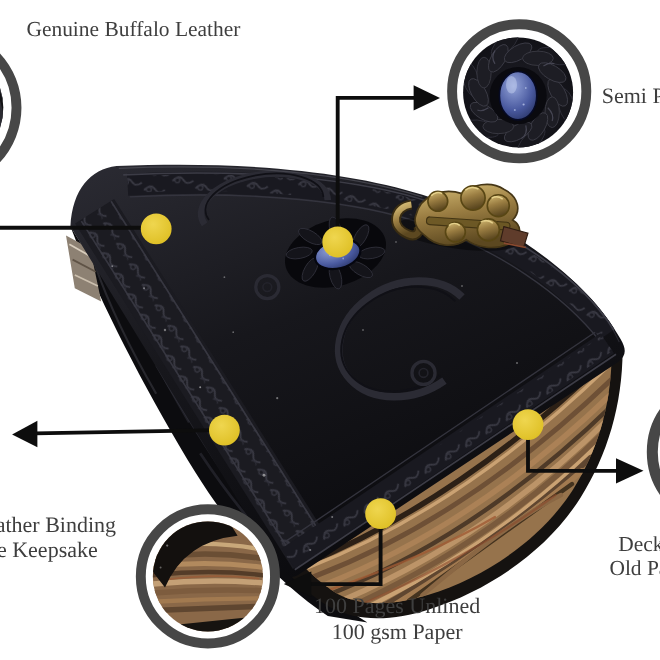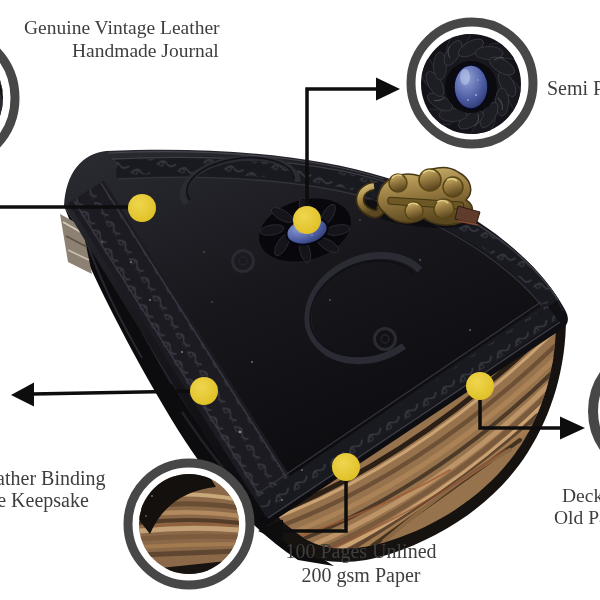--- a/index.html
+++ b/index.html
@@ -312,29 +312,28 @@
 
   <g>
     <circle cx="142" cy="208" r="14" fill="url(#dotG)"></circle>
     <circle cx="307" cy="220" r="14" fill="url(#dotG)"></circle>
     <circle cx="204" cy="391" r="14" fill="url(#dotG)"></circle>
     <circle cx="346" cy="467" r="14" fill="url(#dotG)"></circle>
     <circle cx="480" cy="386" r="14" fill="url(#dotG)"></circle>
   </g>
 </svg>
 
-  <div class="lbl lbl-sm" id="lbl-buffalo-1">Genuine Vintage Leather</div>
-  <div class="lbl lbl-sm" id="lbl-buffalo-2">Handmade Journal</div>
+  <div class="lbl lbl-sm" id="lbl-buffalo-1">Genuine Buffalo Leather</div>
 
   <div class="lbl" id="lbl-semi">Semi Precious Stone</div>
 
   <div class="lbl" id="lbl-binding-1">Leather Binding</div>
   <div class="lbl" id="lbl-binding-2">Vintage Keepsake</div>
 
   <div class="lbl lbl-sm" id="lbl-deckle-1">Deckle Edge</div>
   <div class="lbl lbl-sm" id="lbl-deckle-2">Old Paper</div>
 
   <div class="lbl" id="lbl-pages">
     <div>100 Pages Unlined</div>
-    <div>200 gsm Paper</div>
+    <div>100 gsm Paper</div>
   </div>
 
 </div>
 
 </body></html>

